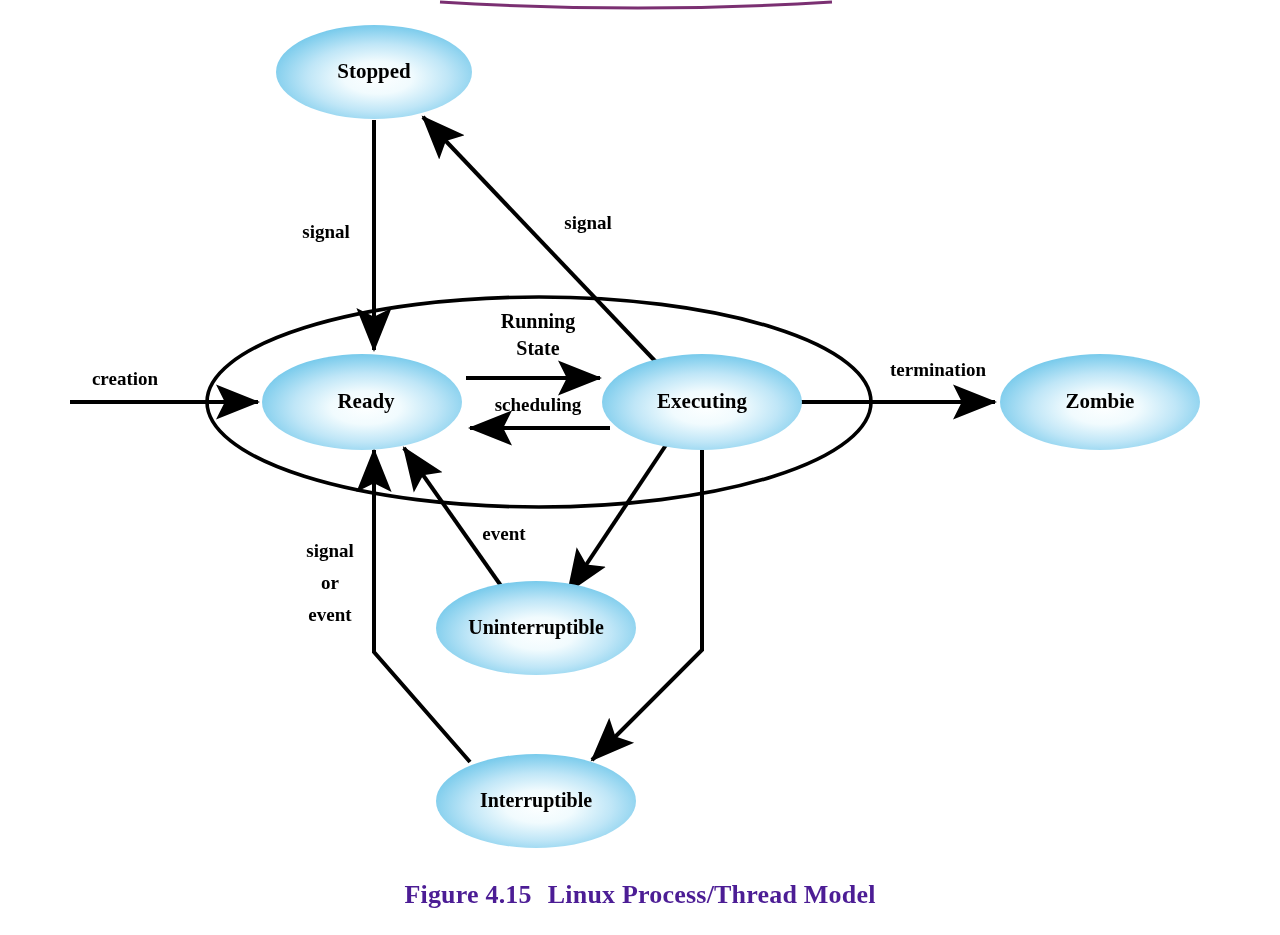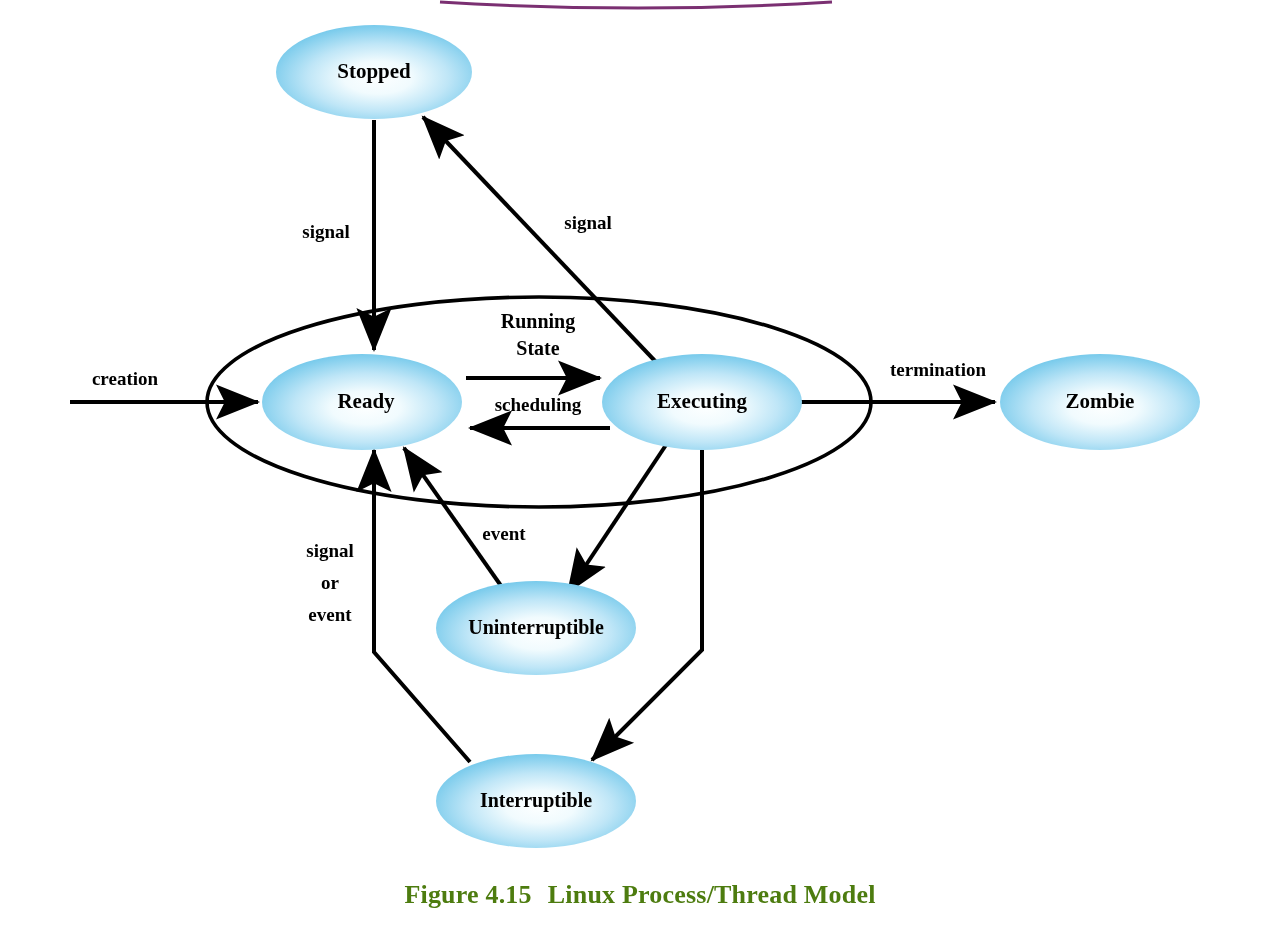--- a/index.html
+++ b/index.html
@@ -53,21 +53,21 @@
   }
   .caption {
     position: absolute;
     left: 0;
     top: 880px;
     width: 1280px;
     text-align: center;
     font-family: "Liberation Serif", "DejaVu Serif", serif;
     font-weight: bold;
     font-size: 26px;
-    color: #4d7c0f;
+    color: #4c1d95;
     letter-spacing: 0.2px;
   }
   .caption .cap-num { margin-right: 16px; }
   .edge-line {
     stroke: #000000;
     fill: none;
     stroke-width: 4;
     stroke-linecap: butt;
     stroke-linejoin: miter;
   }

